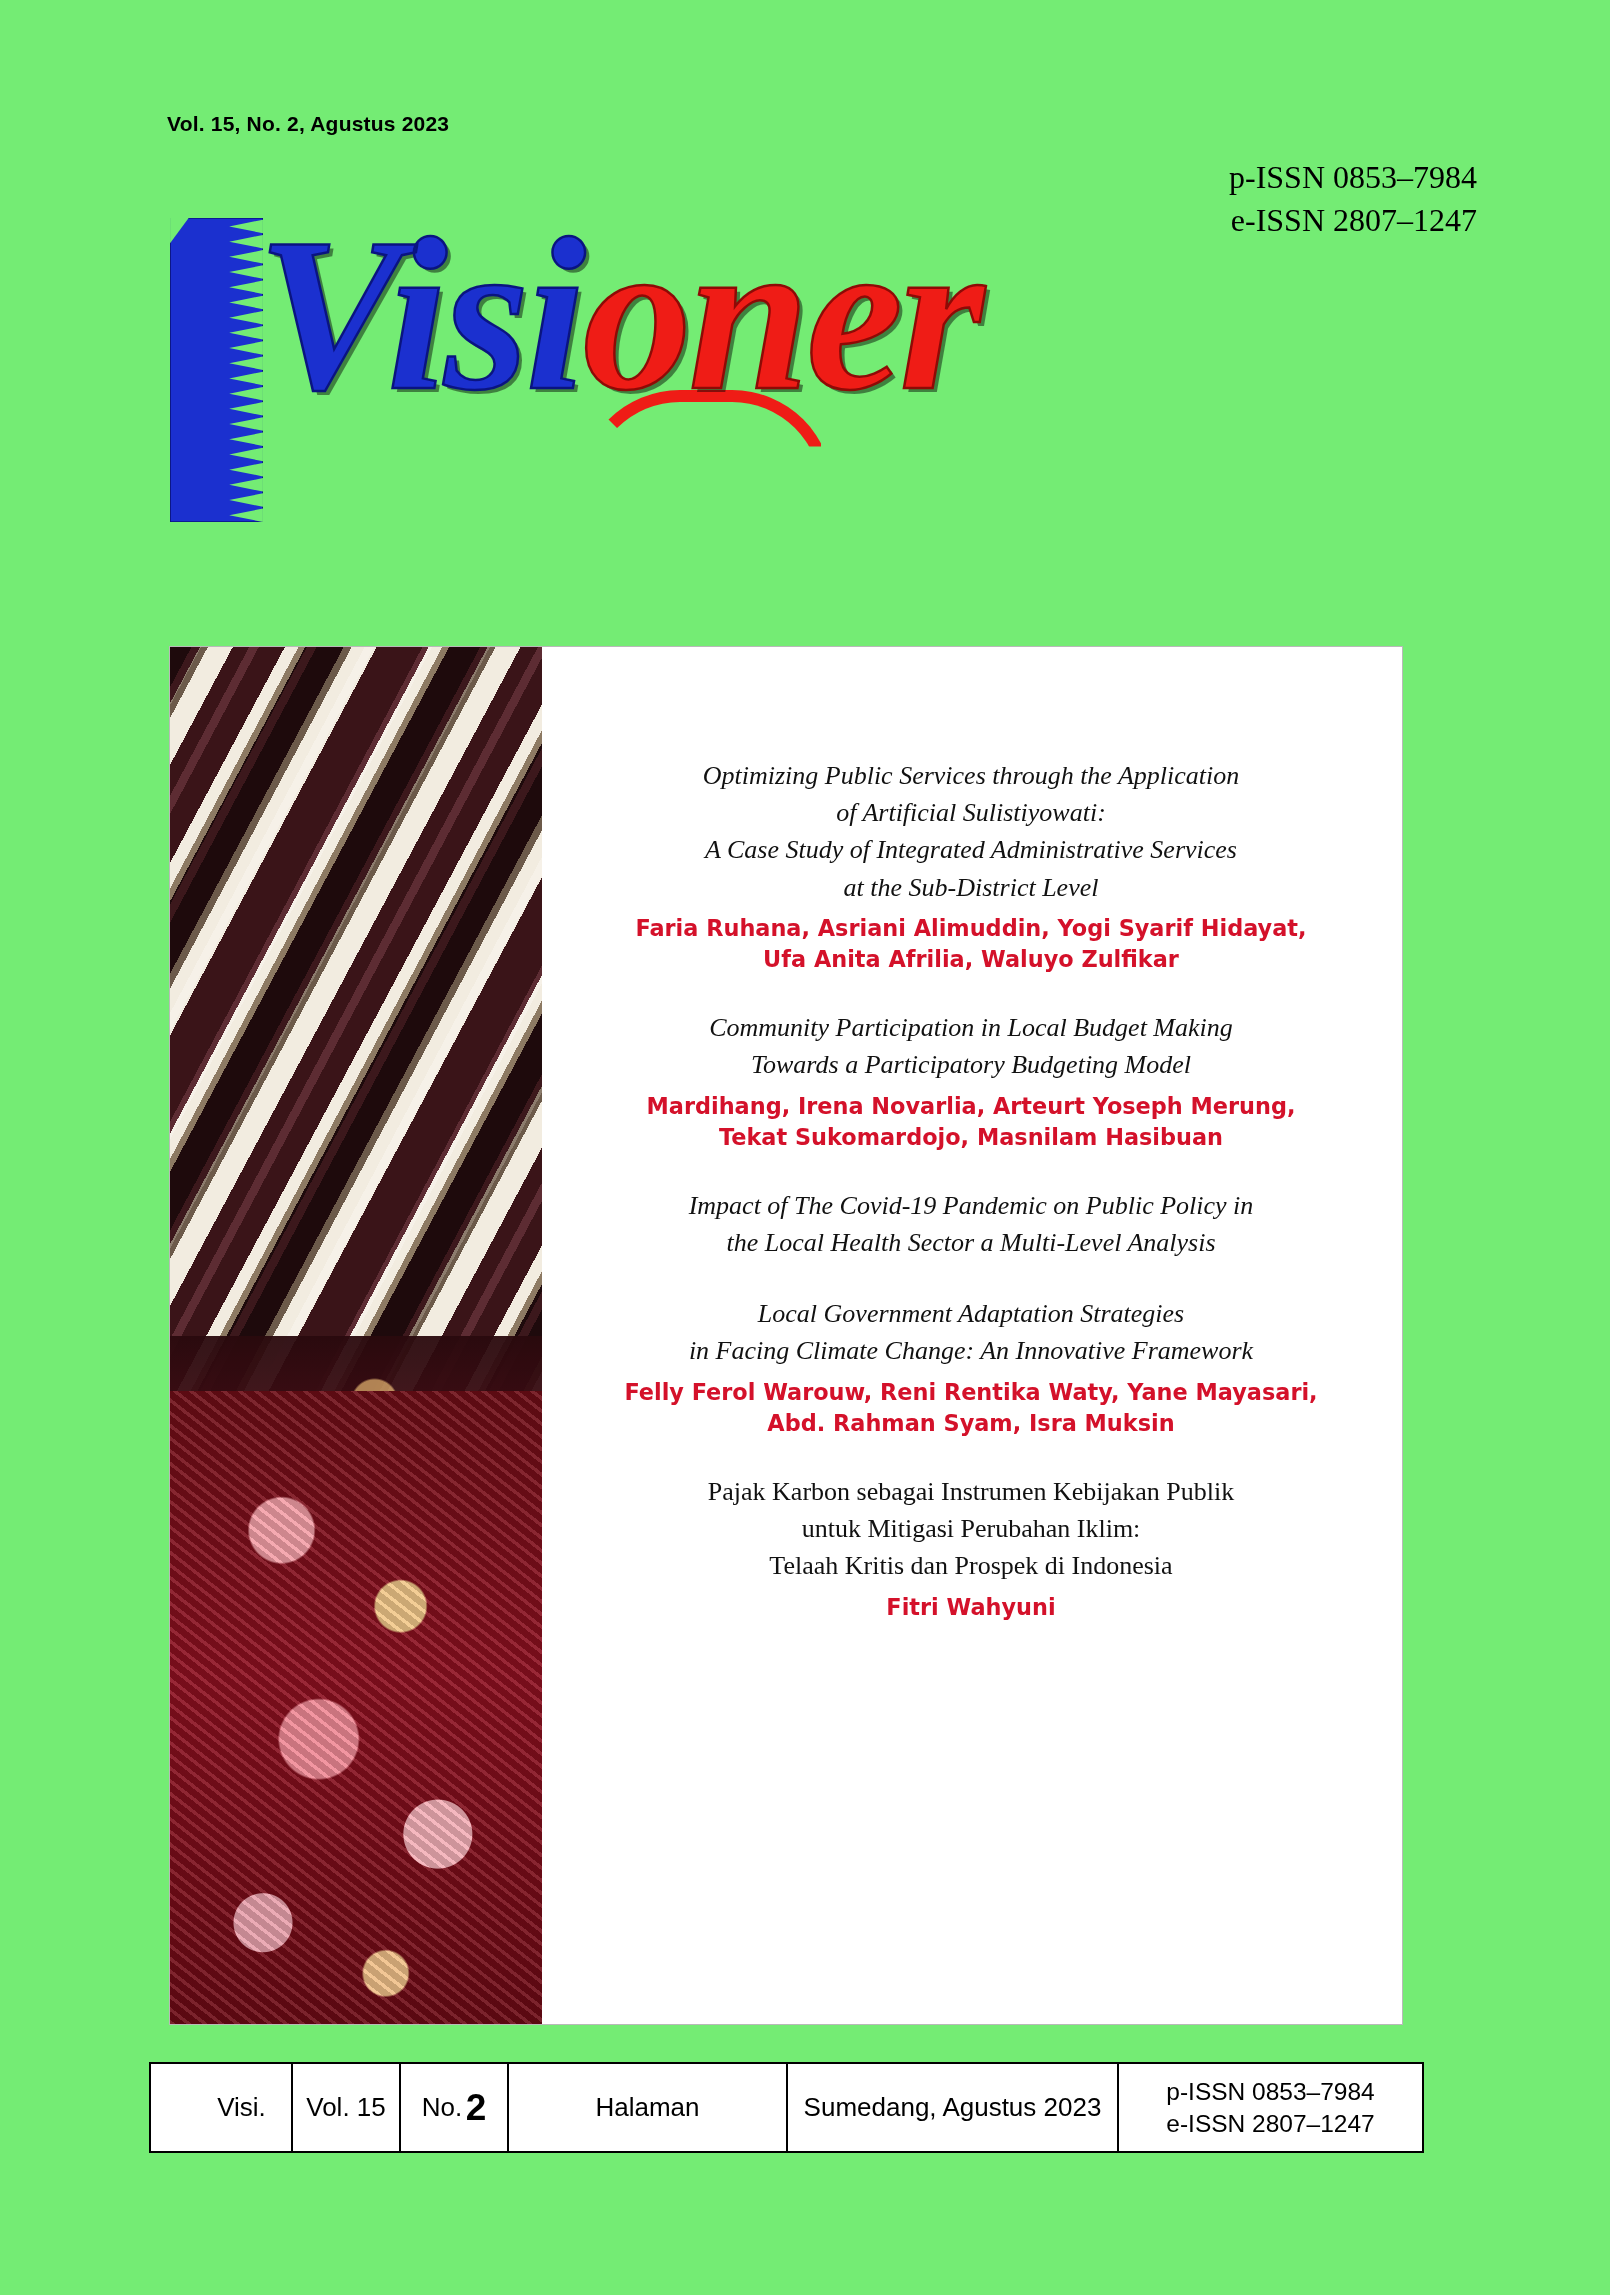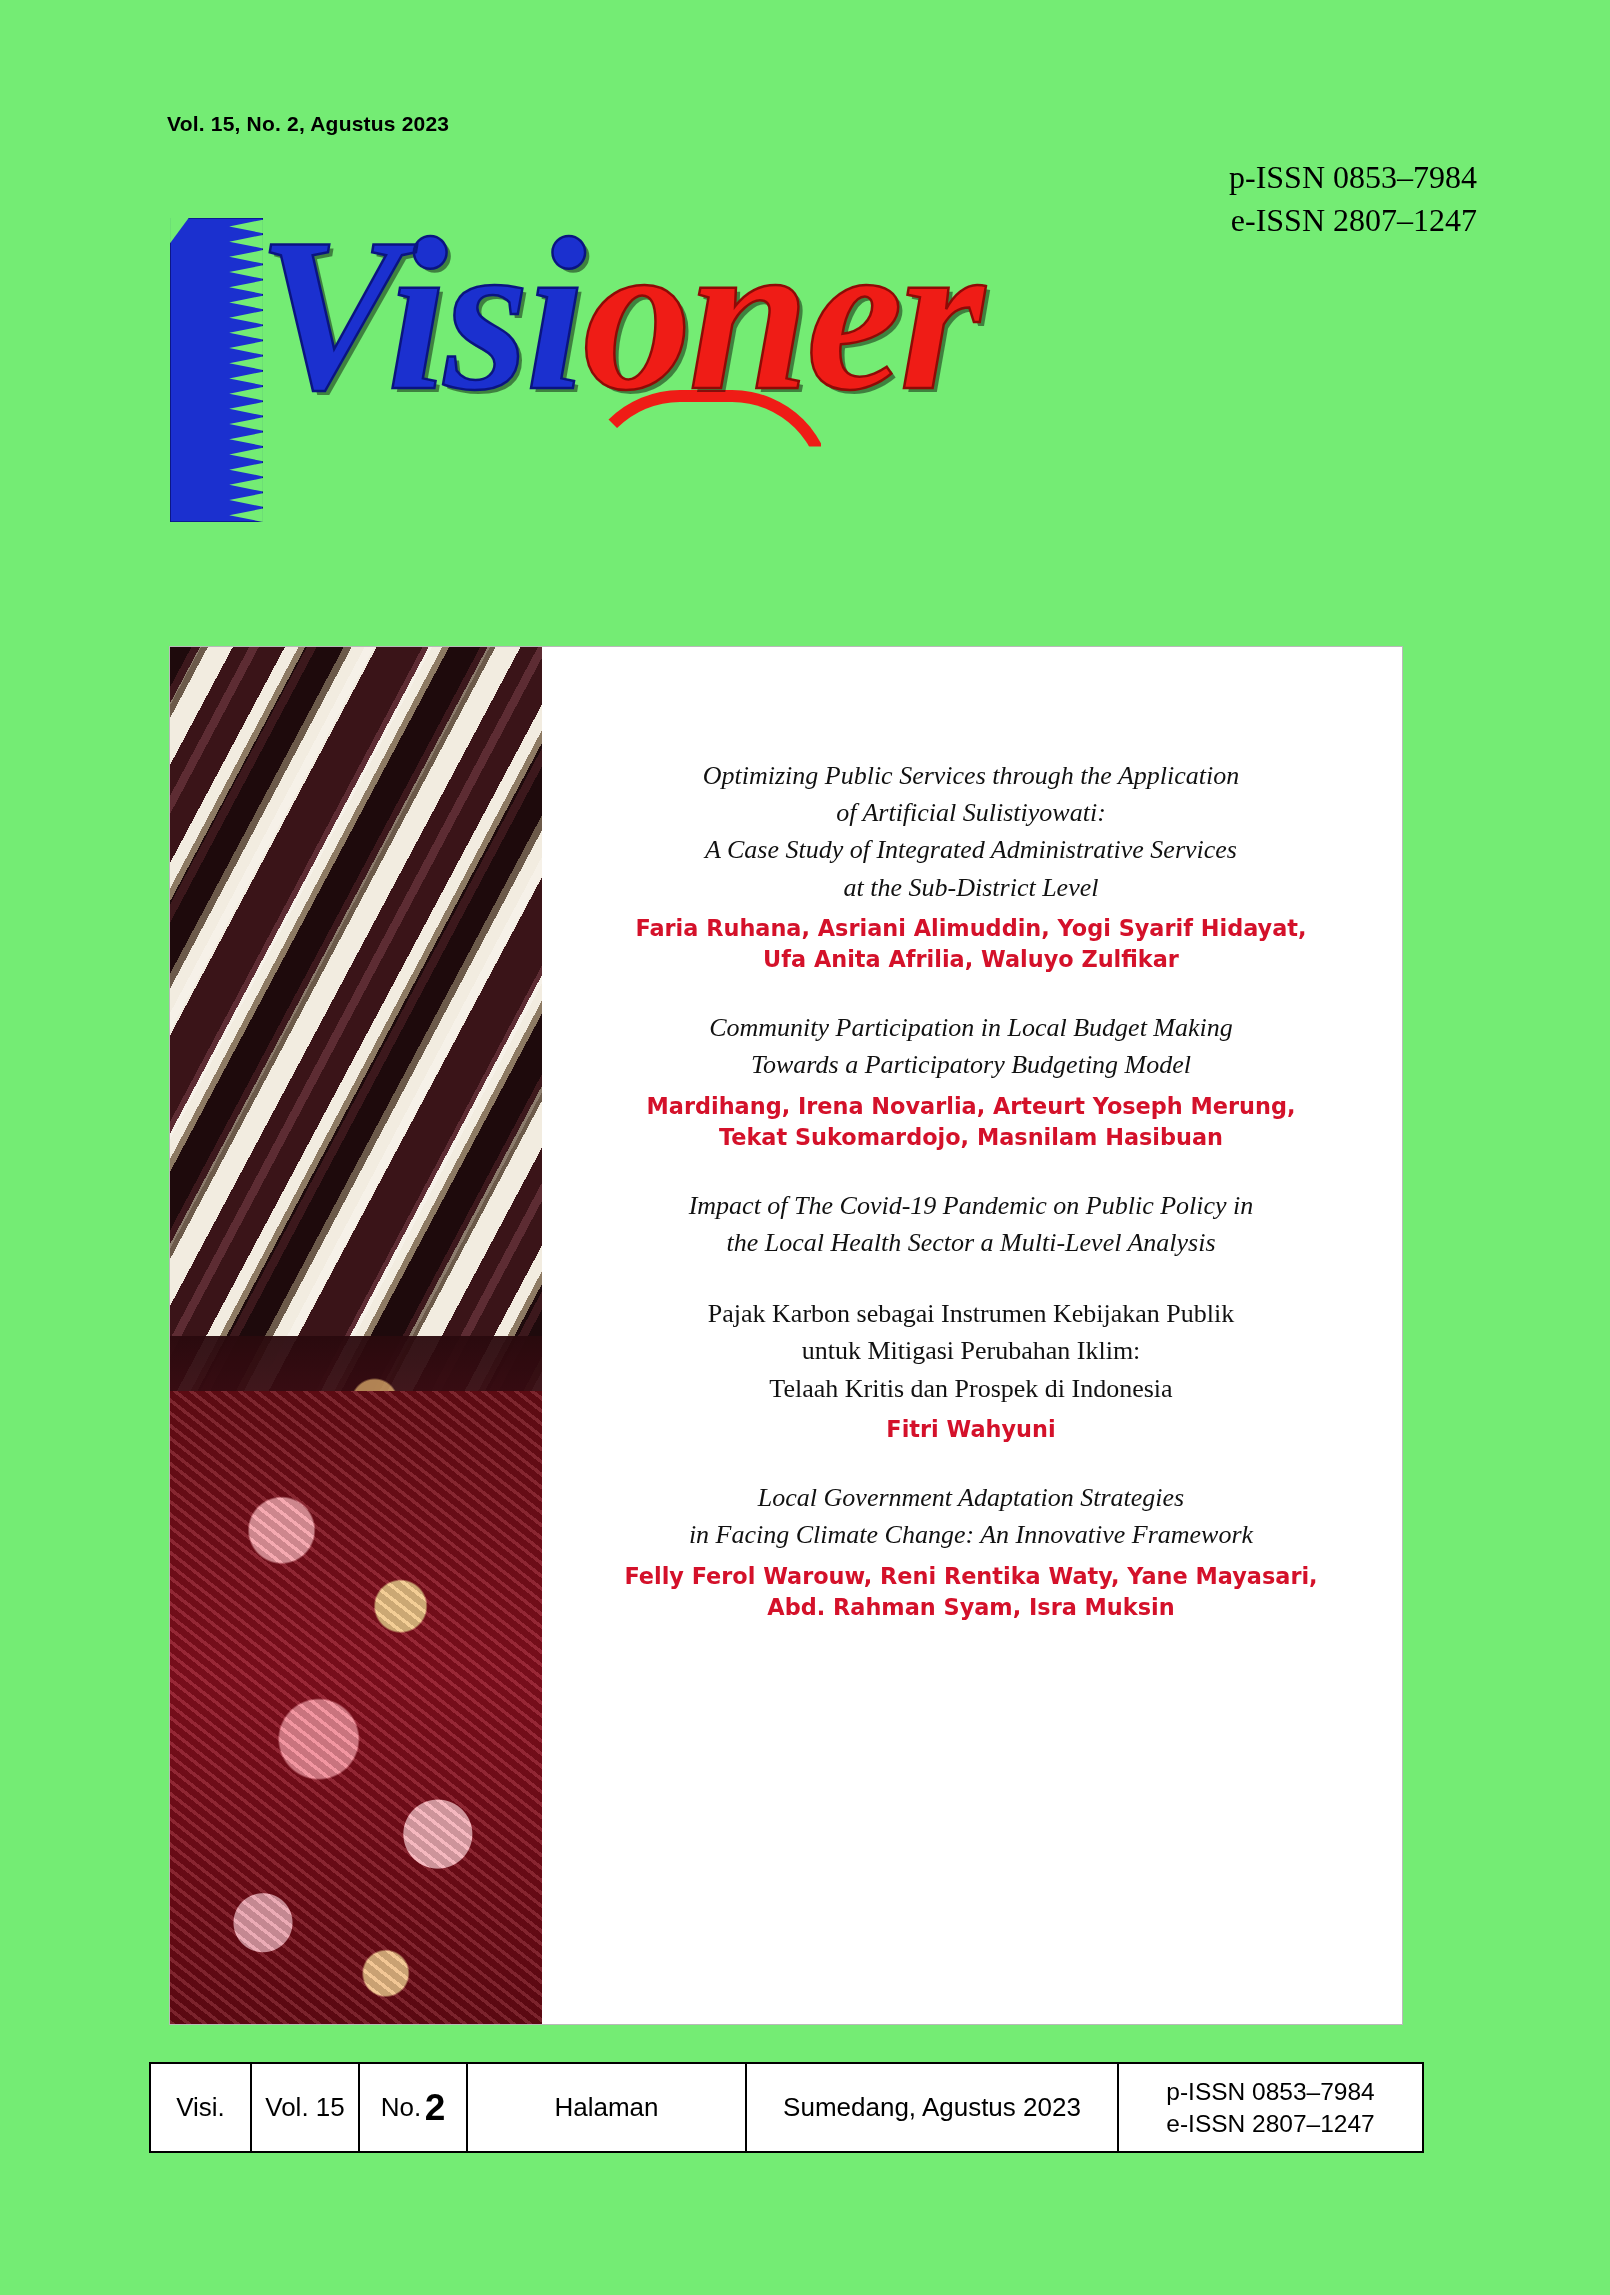--- a/index.html
+++ b/index.html
@@ -206,20 +206,21 @@
   .footer {
     position: absolute;
     left: 149px;
     top: 2062px;
     width: 1275px;
     height: 91px;
     display: flex;
     border: 2.5px solid #000;
     box-sizing: border-box;
     background: #fff;
+    padding-left: 41px;
   }
   .fcell {
     border-right: 2.5px solid #000;
     display: flex;
     align-items: center;
     justify-content: center;
     font-size: 26px;
     color: #000;
     box-sizing: border-box;
     padding: 0 8.5px;
@@ -318,38 +319,38 @@
     </div>
 
     <div class="entry">
       <p class="e-title">
         <span>Impact of The Covid-19 Pandemic on Public Policy in</span><br>
         <span>the Local Health Sector a Multi-Level Analysis</span>
       </p>
     </div>
 
     <div class="entry">
+      <p class="e-title">
+        <span>Local Government Adaptation Strategies</span><br>
+        <span>in Facing Climate Change: An Innovative Framework</span>
+      </p>
+      <p class="e-authors">
+        <span>Felly Ferol Warouw, Reni Rentika Waty, Yane Mayasari,</span><br>
+        <span>Abd. Rahman Syam, Isra Muksin</span>
+      </p>
+    </div>
+
+    <div class="entry">
       <p class="e-title upright">
         <span>Pajak Karbon sebagai Instrumen Kebijakan Publik</span><br>
         <span>untuk Mitigasi Perubahan Iklim:</span><br>
         <span>Telaah Kritis dan Prospek di Indonesia</span>
       </p>
       <p class="e-authors">
         <span>Fitri Wahyuni</span>
-      </p>
-    </div>
-
-    <div class="entry">
-      <p class="e-title">
-        <span>Local Government Adaptation Strategies</span><br>
-        <span>in Facing Climate Change: An Innovative Framework</span>
-      </p>
-      <p class="e-authors">
-        <span>Felly Ferol Warouw, Reni Rentika Waty, Yane Mayasari,</span><br>
-        <span>Abd. Rahman Syam, Isra Muksin</span>
       </p>
     </div>
 
   </div>
 </div>
 
 <div class="footer">
   <div class="fcell f-visi">Visi.</div>
   <div class="fcell f-vol">Vol. 15</div>
   <div class="fcell f-no">

